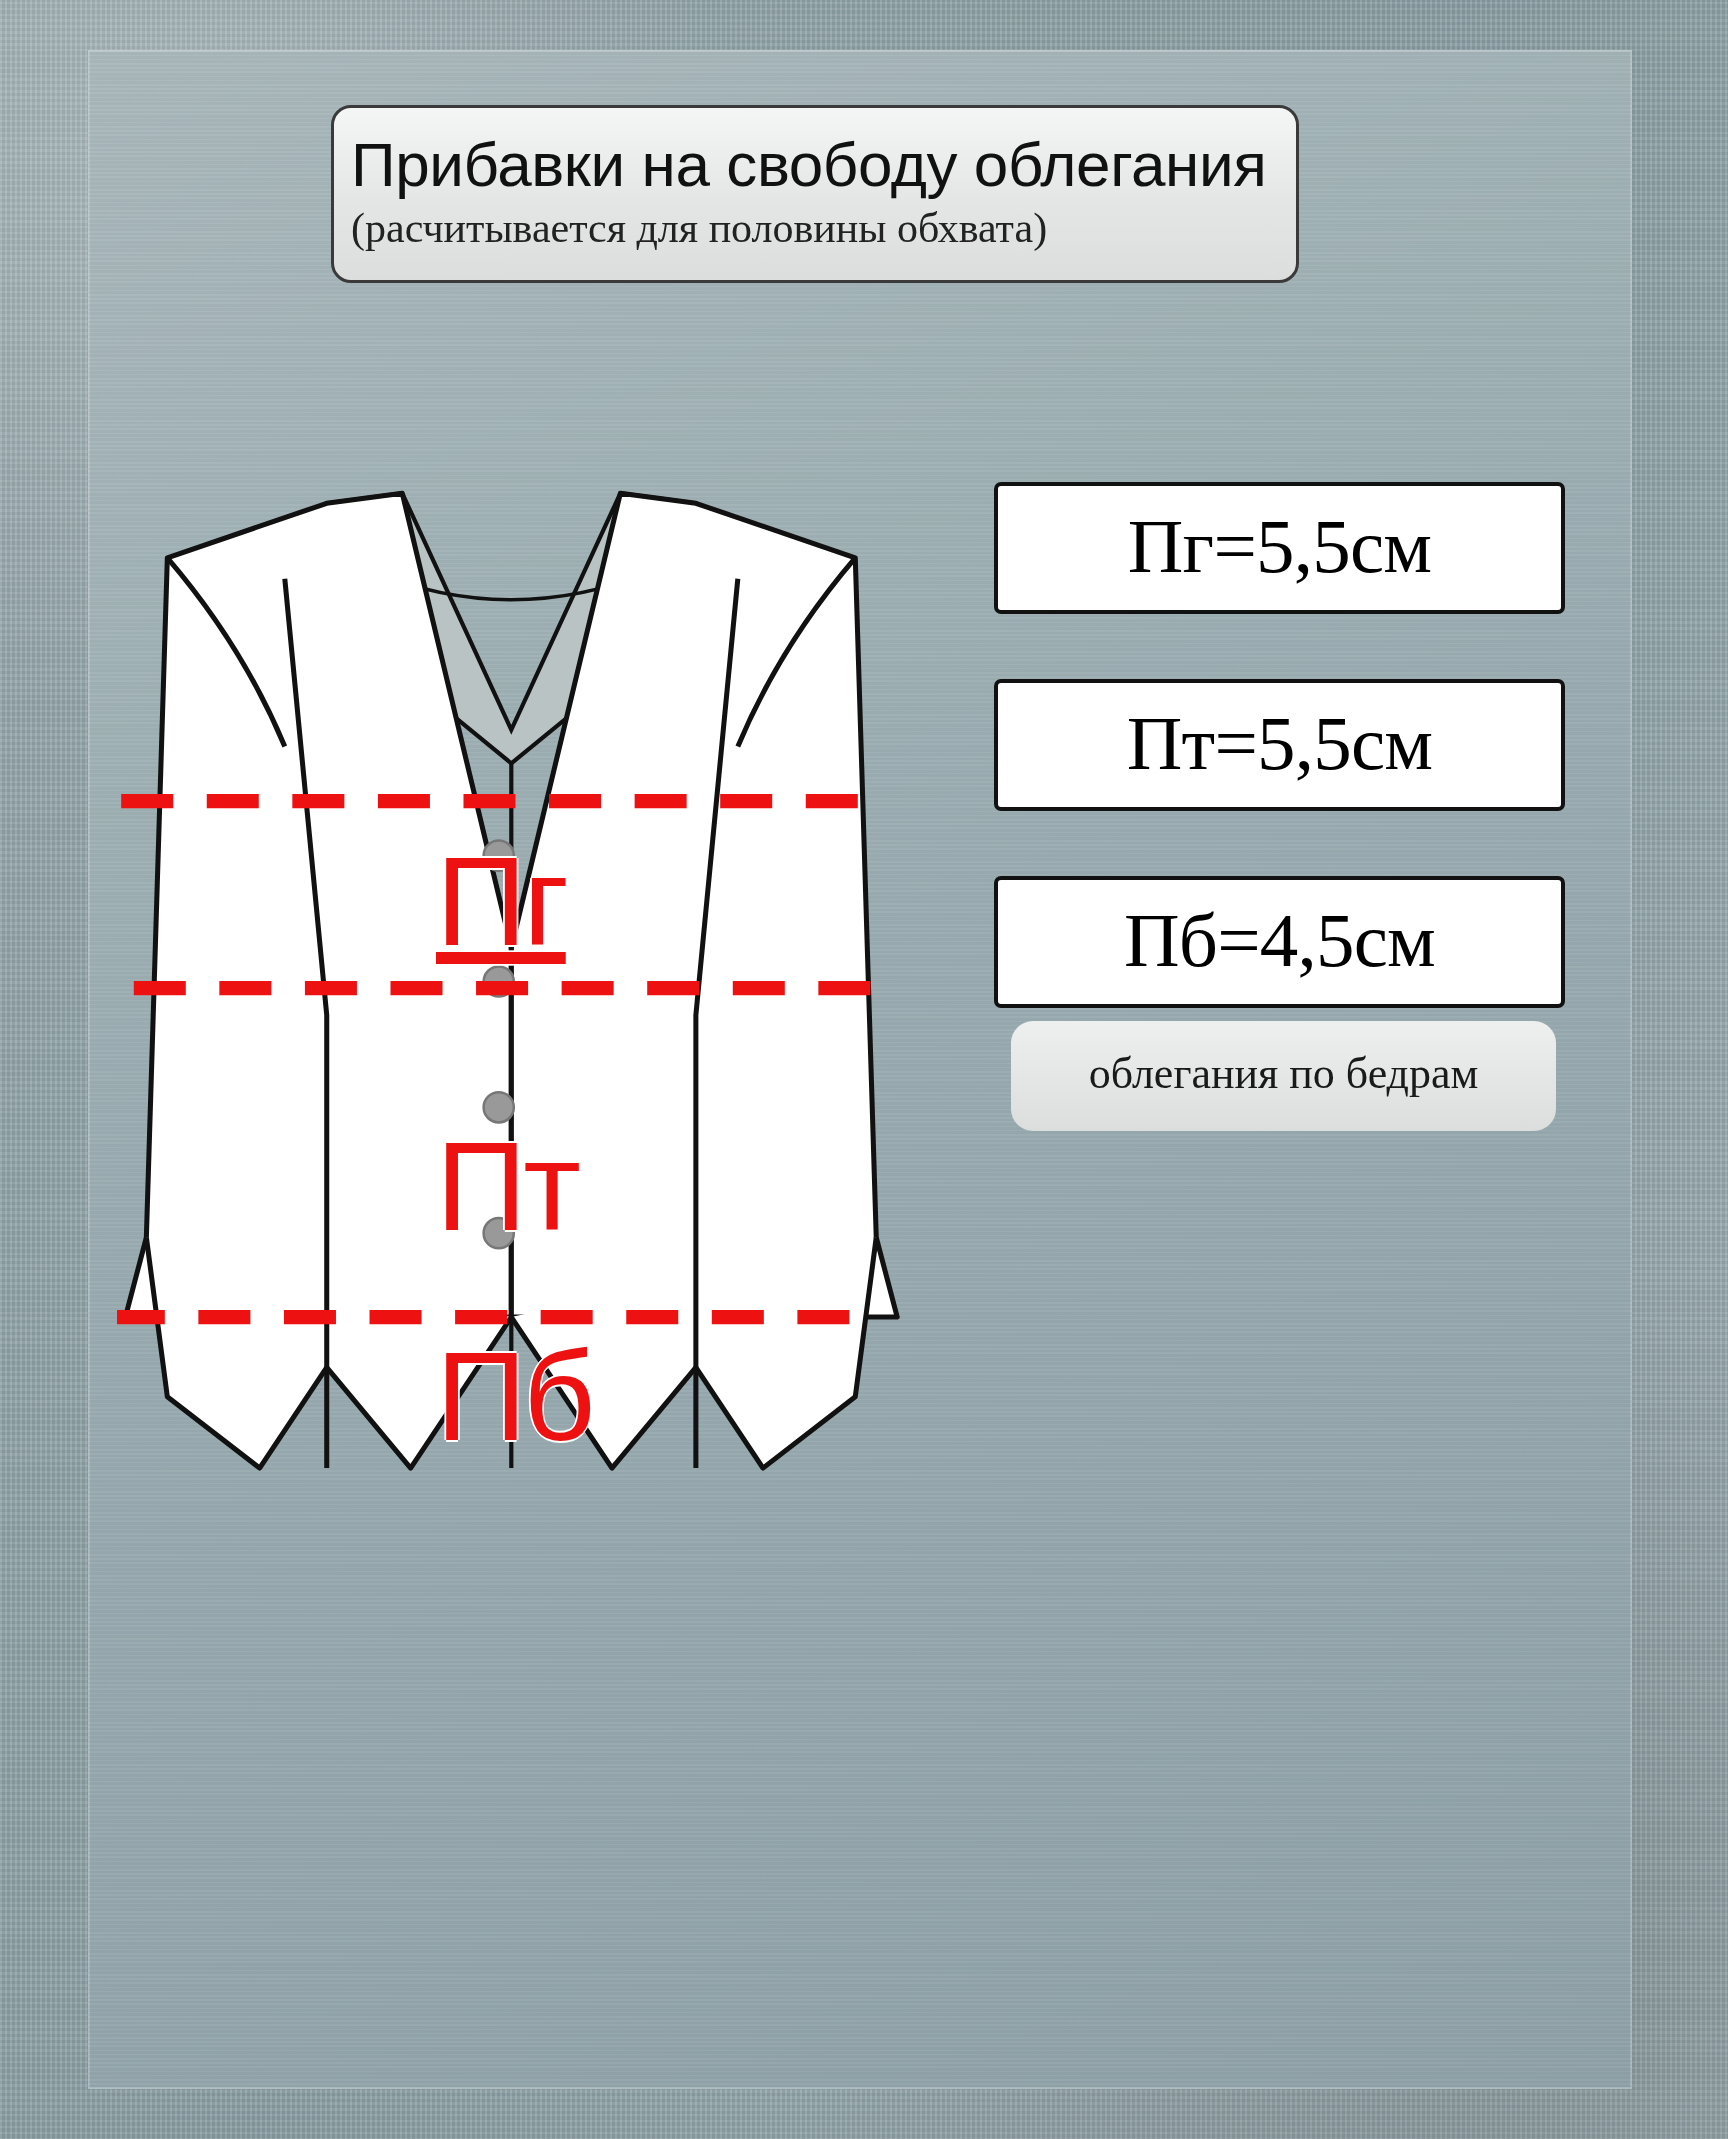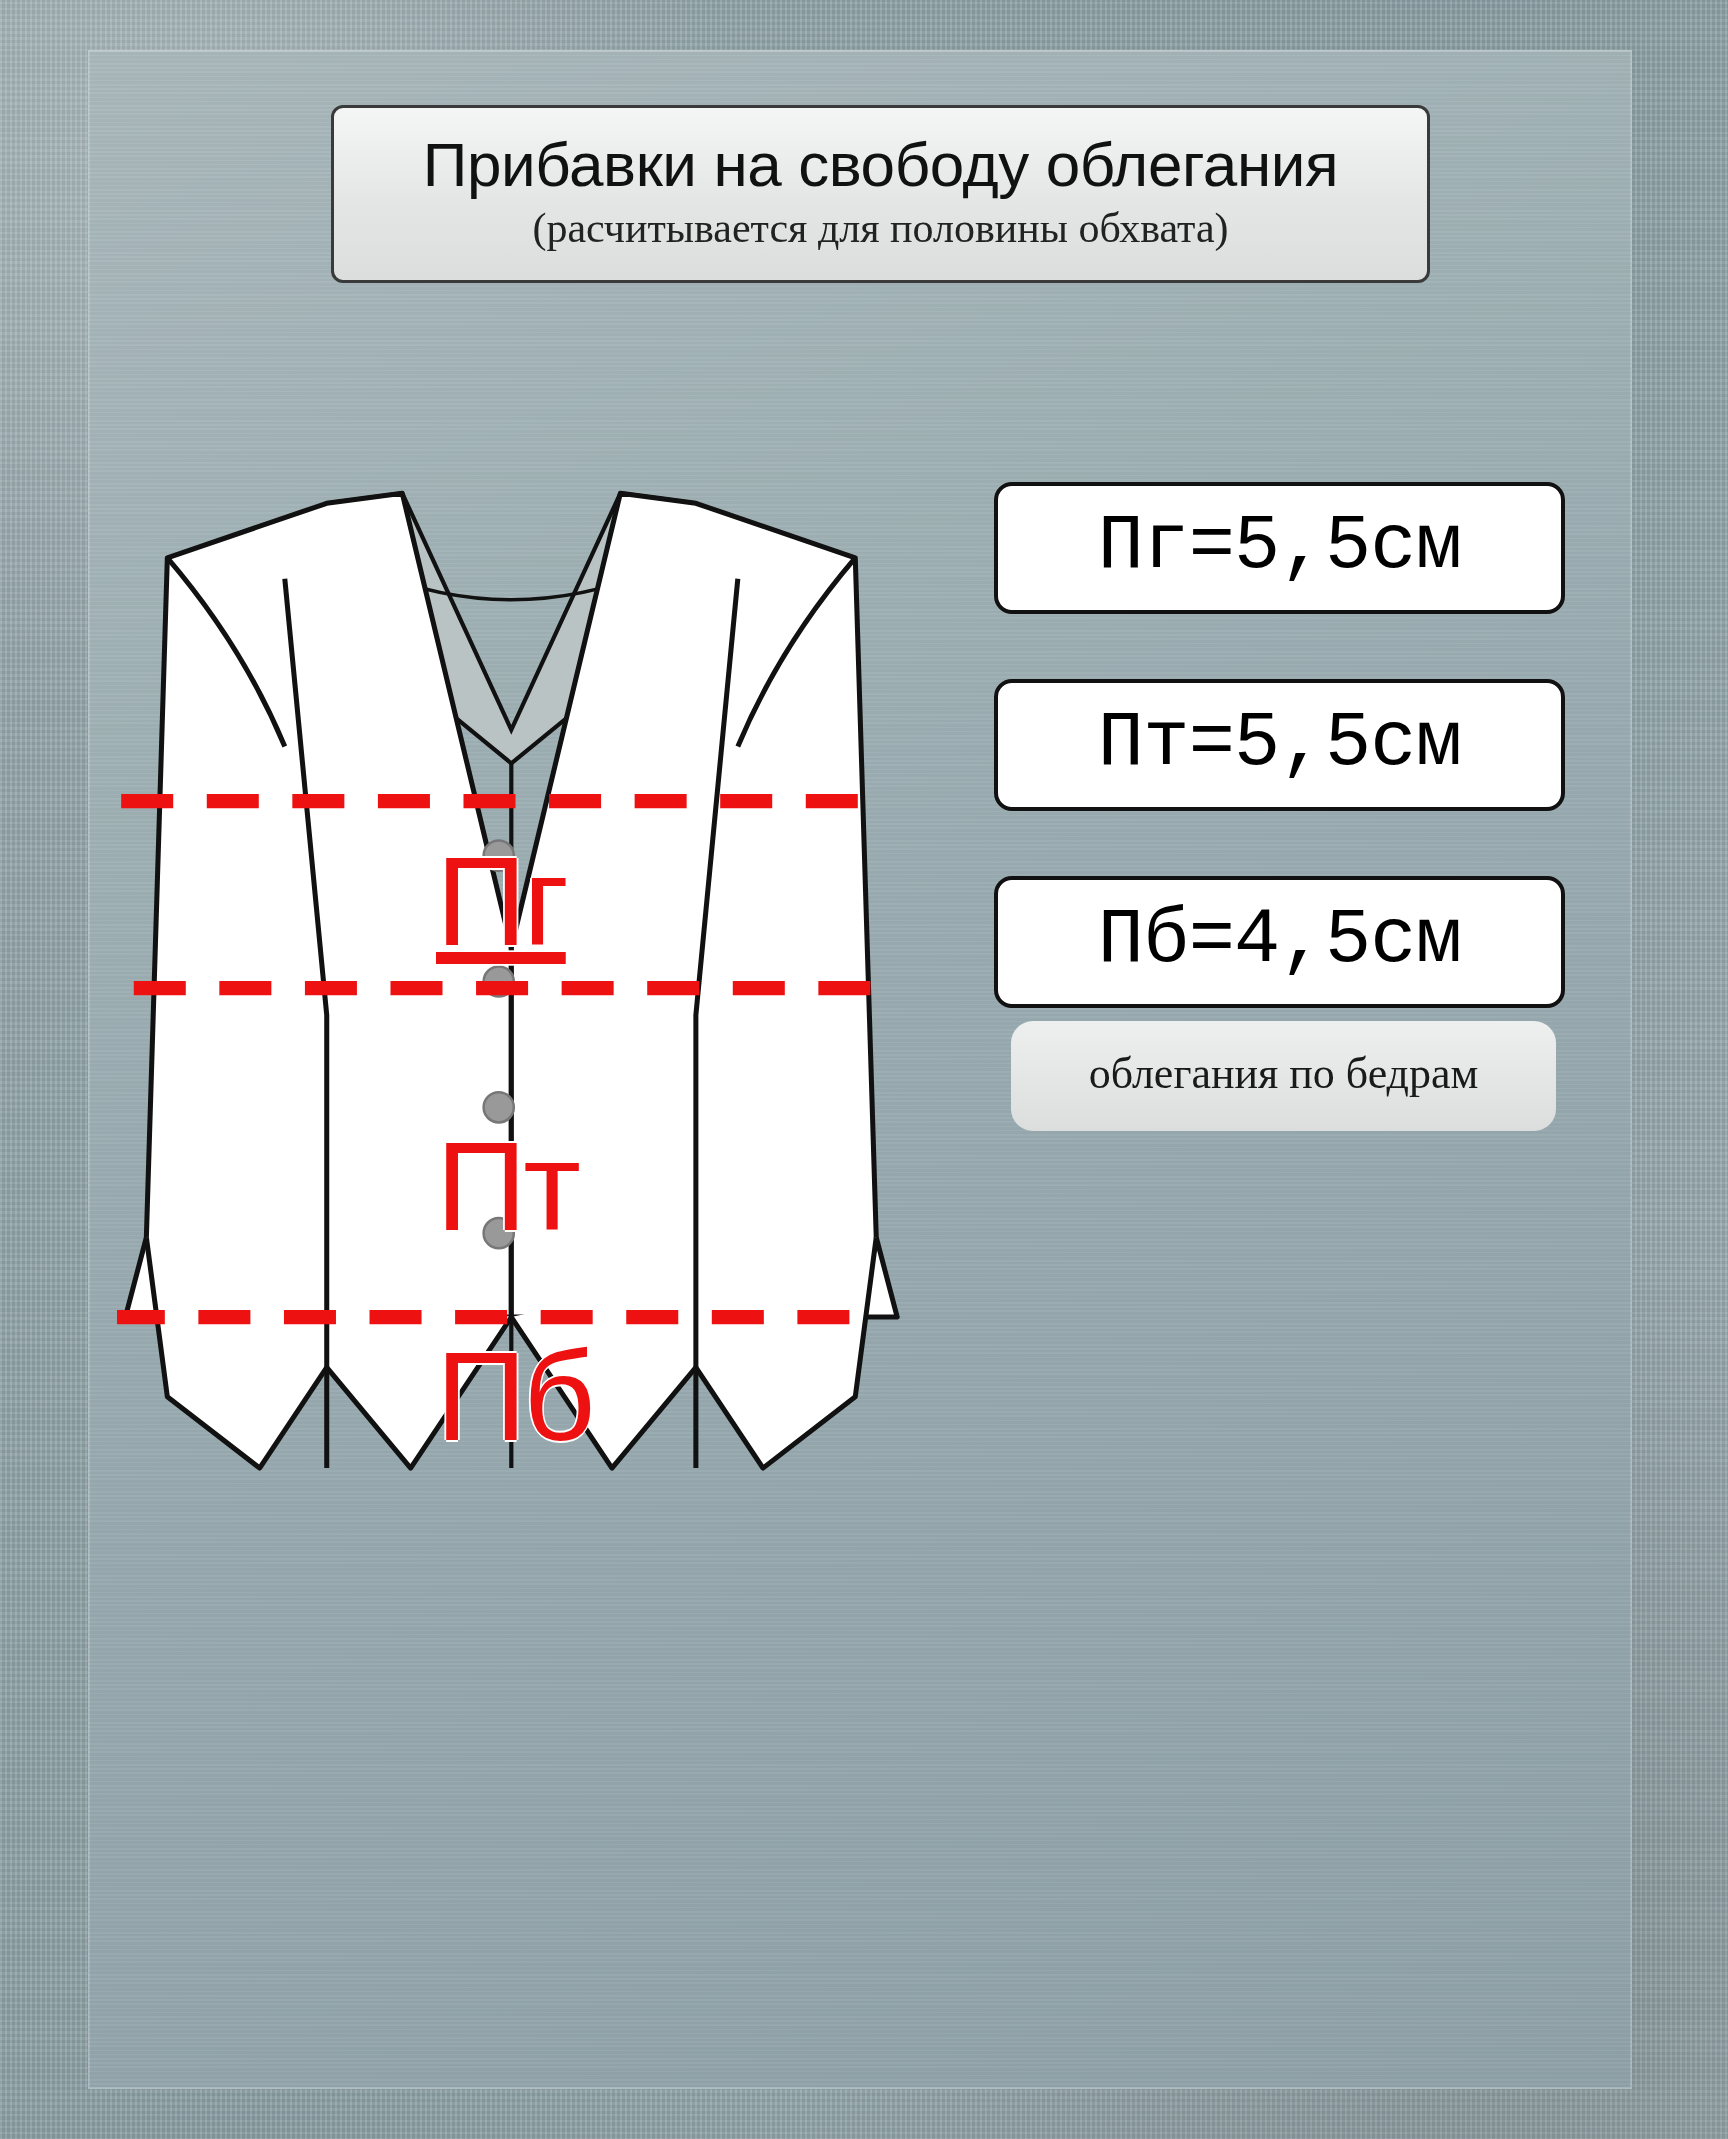--- a/index.html
+++ b/index.html
@@ -56,27 +56,26 @@
     inset: 0;
     background:
       repeating-linear-gradient(0deg, rgba(255,255,255,0.035) 0 1.7px, rgba(0,0,0,0.02) 1.7px 4.2px);
   }
 
   
   .title-card {
     position: absolute;
     left: 331px;
     top: 105px;
-    width: 1099px;
+    width: 968px;
     padding: 23.5px 17px 28.5px;
     box-sizing: border-box;
     background: linear-gradient(180deg, #f4f5f5 0%, #e4e6e6 55%, #dcdedd 100%);
     border: 3.4px solid #3a3a3a;
-    border-radius: 12px;
-    text-align: center;
+    border-radius: 20px;
   }
   .title-main {
     font-family: "Liberation Sans", sans-serif;
     font-size: 62px;
     color: #111;
     line-height: 1.05;
     margin: 0 0 8.4px 0;
     letter-spacing: -0.4px;
   }
   .title-sub {
@@ -94,23 +93,23 @@
     top: 482px;
     width: 579px;
   }
   .card-group { margin-bottom: 65px; }
   .card-value {
     box-sizing: border-box;
     width: 571px;
     padding: 22px 8.4px 25px;
     background: #ffffff;
     border: 4.2px solid #111;
-    border-radius: 18px;
+    border-radius: 7px;
     text-align: center;
-    font-family: Liberation Mono, monospace;
+    font-family: Liberation Serif, serif;
     font-size: 77px;
     color: #000;
     line-height: 1;
     letter-spacing: -0.8px;
   }
   .card-desc {
     box-sizing: border-box;
     margin: 13.4px auto 0;
     width: 545px;
     padding: 25px 22px 30px;

